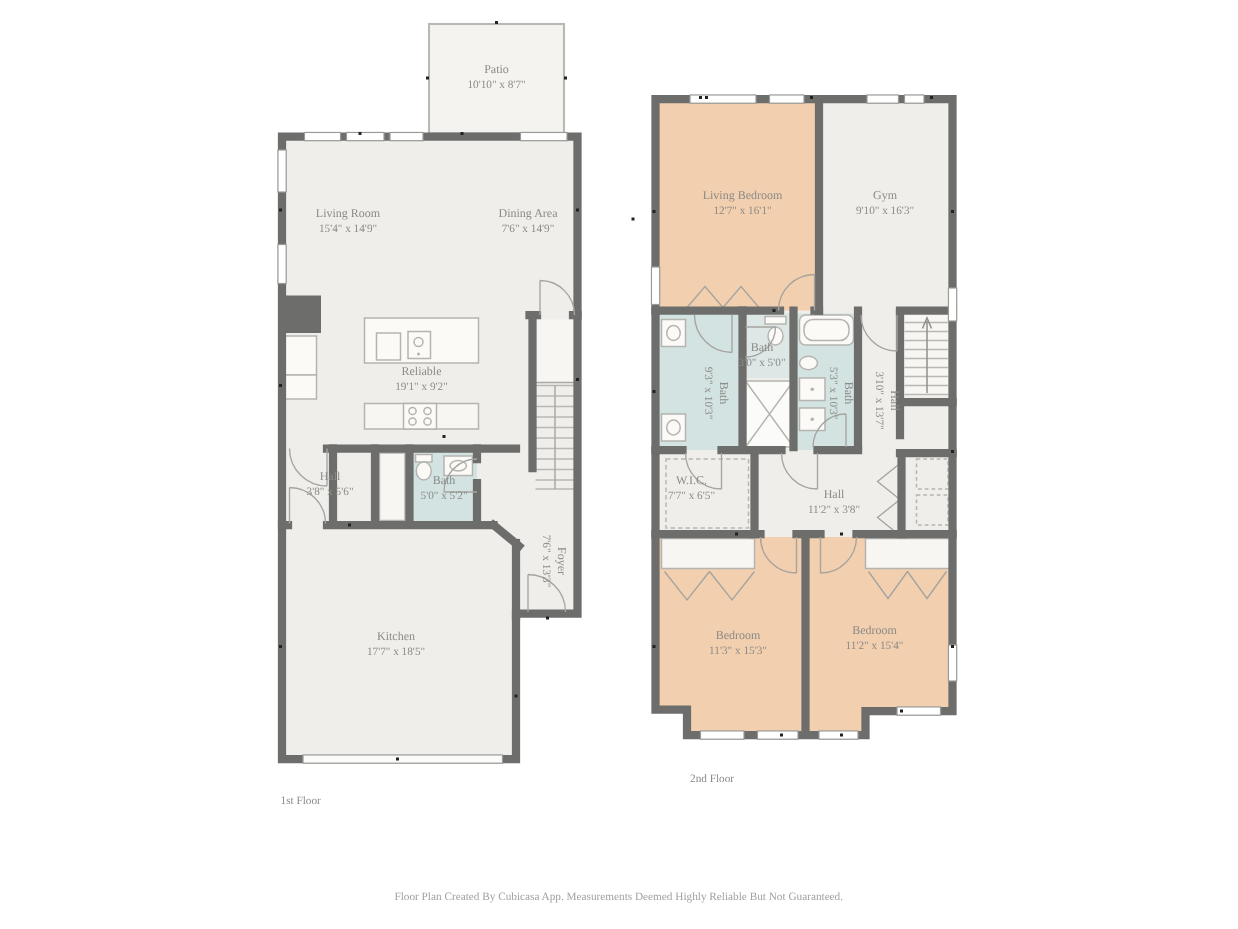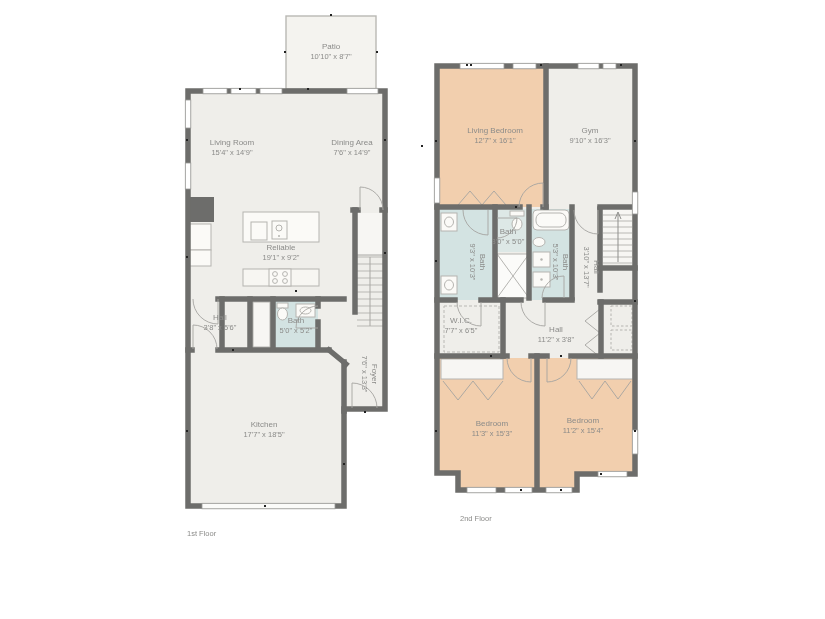--- a/index.html
+++ b/index.html
@@ -1,17 +1,17 @@
 <!DOCTYPE html>
 <html><head>
 <meta charset="utf-8">
 <style>
   html,body{margin:0;padding:0;background:#ffffff;}
   #stage{position:relative;width:686px;height:619px;background:#ffffff;overflow:hidden;
-         font-family:Liberation Sans, sans-serif;}
+         font-family:Liberation Serif, serif;}
   #plan-svg{position:absolute;left:0;top:0;}
   .room-label{position:absolute;transform:translate(-50%,-50%);text-align:center;
               color:#8b8b89;white-space:nowrap;line-height:1.3;pointer-events:none;}
   .room-label .nm{font-size:8px;}
   .room-label .dm{font-size:7.5px;}
   .room-label.rot{transform:translate(-50%,-50%) rotate(90deg);}
   .floor-label{position:absolute;font-size:7.5px;color:#8b8b89;text-align:right;}
   #footer-note{position:absolute;left:0;top:593px;width:825px;text-align:center;
                font-size:7.5px;color:#a2a19f;}
   #compass-n{position:absolute;left:786px;top:604px;font-size:7px;color:#2a2a2a;}
@@ -312,15 +312,16 @@
     <div class="dm">11'3" x 15'3"</div>
   </div>
   <div class="room-label" style="left:583px;top:426px">
     <div class="nm">Bedroom</div>
     <div class="dm">11'2" x 15'4"</div>
   </div>
 
   <div class="floor-label" style="left:187px;top:529px">1st Floor</div>
   <div class="floor-label" style="left:460px;top:514px">2nd Floor</div>
 
+  <div id="footer-note">Floor Plan Created By Cubicasa App. Measurements Deemed Highly Reliable But Not Guaranteed.</div>
 
   <div id="compass-n">N</div>
 </div>
 
 </body></html>

